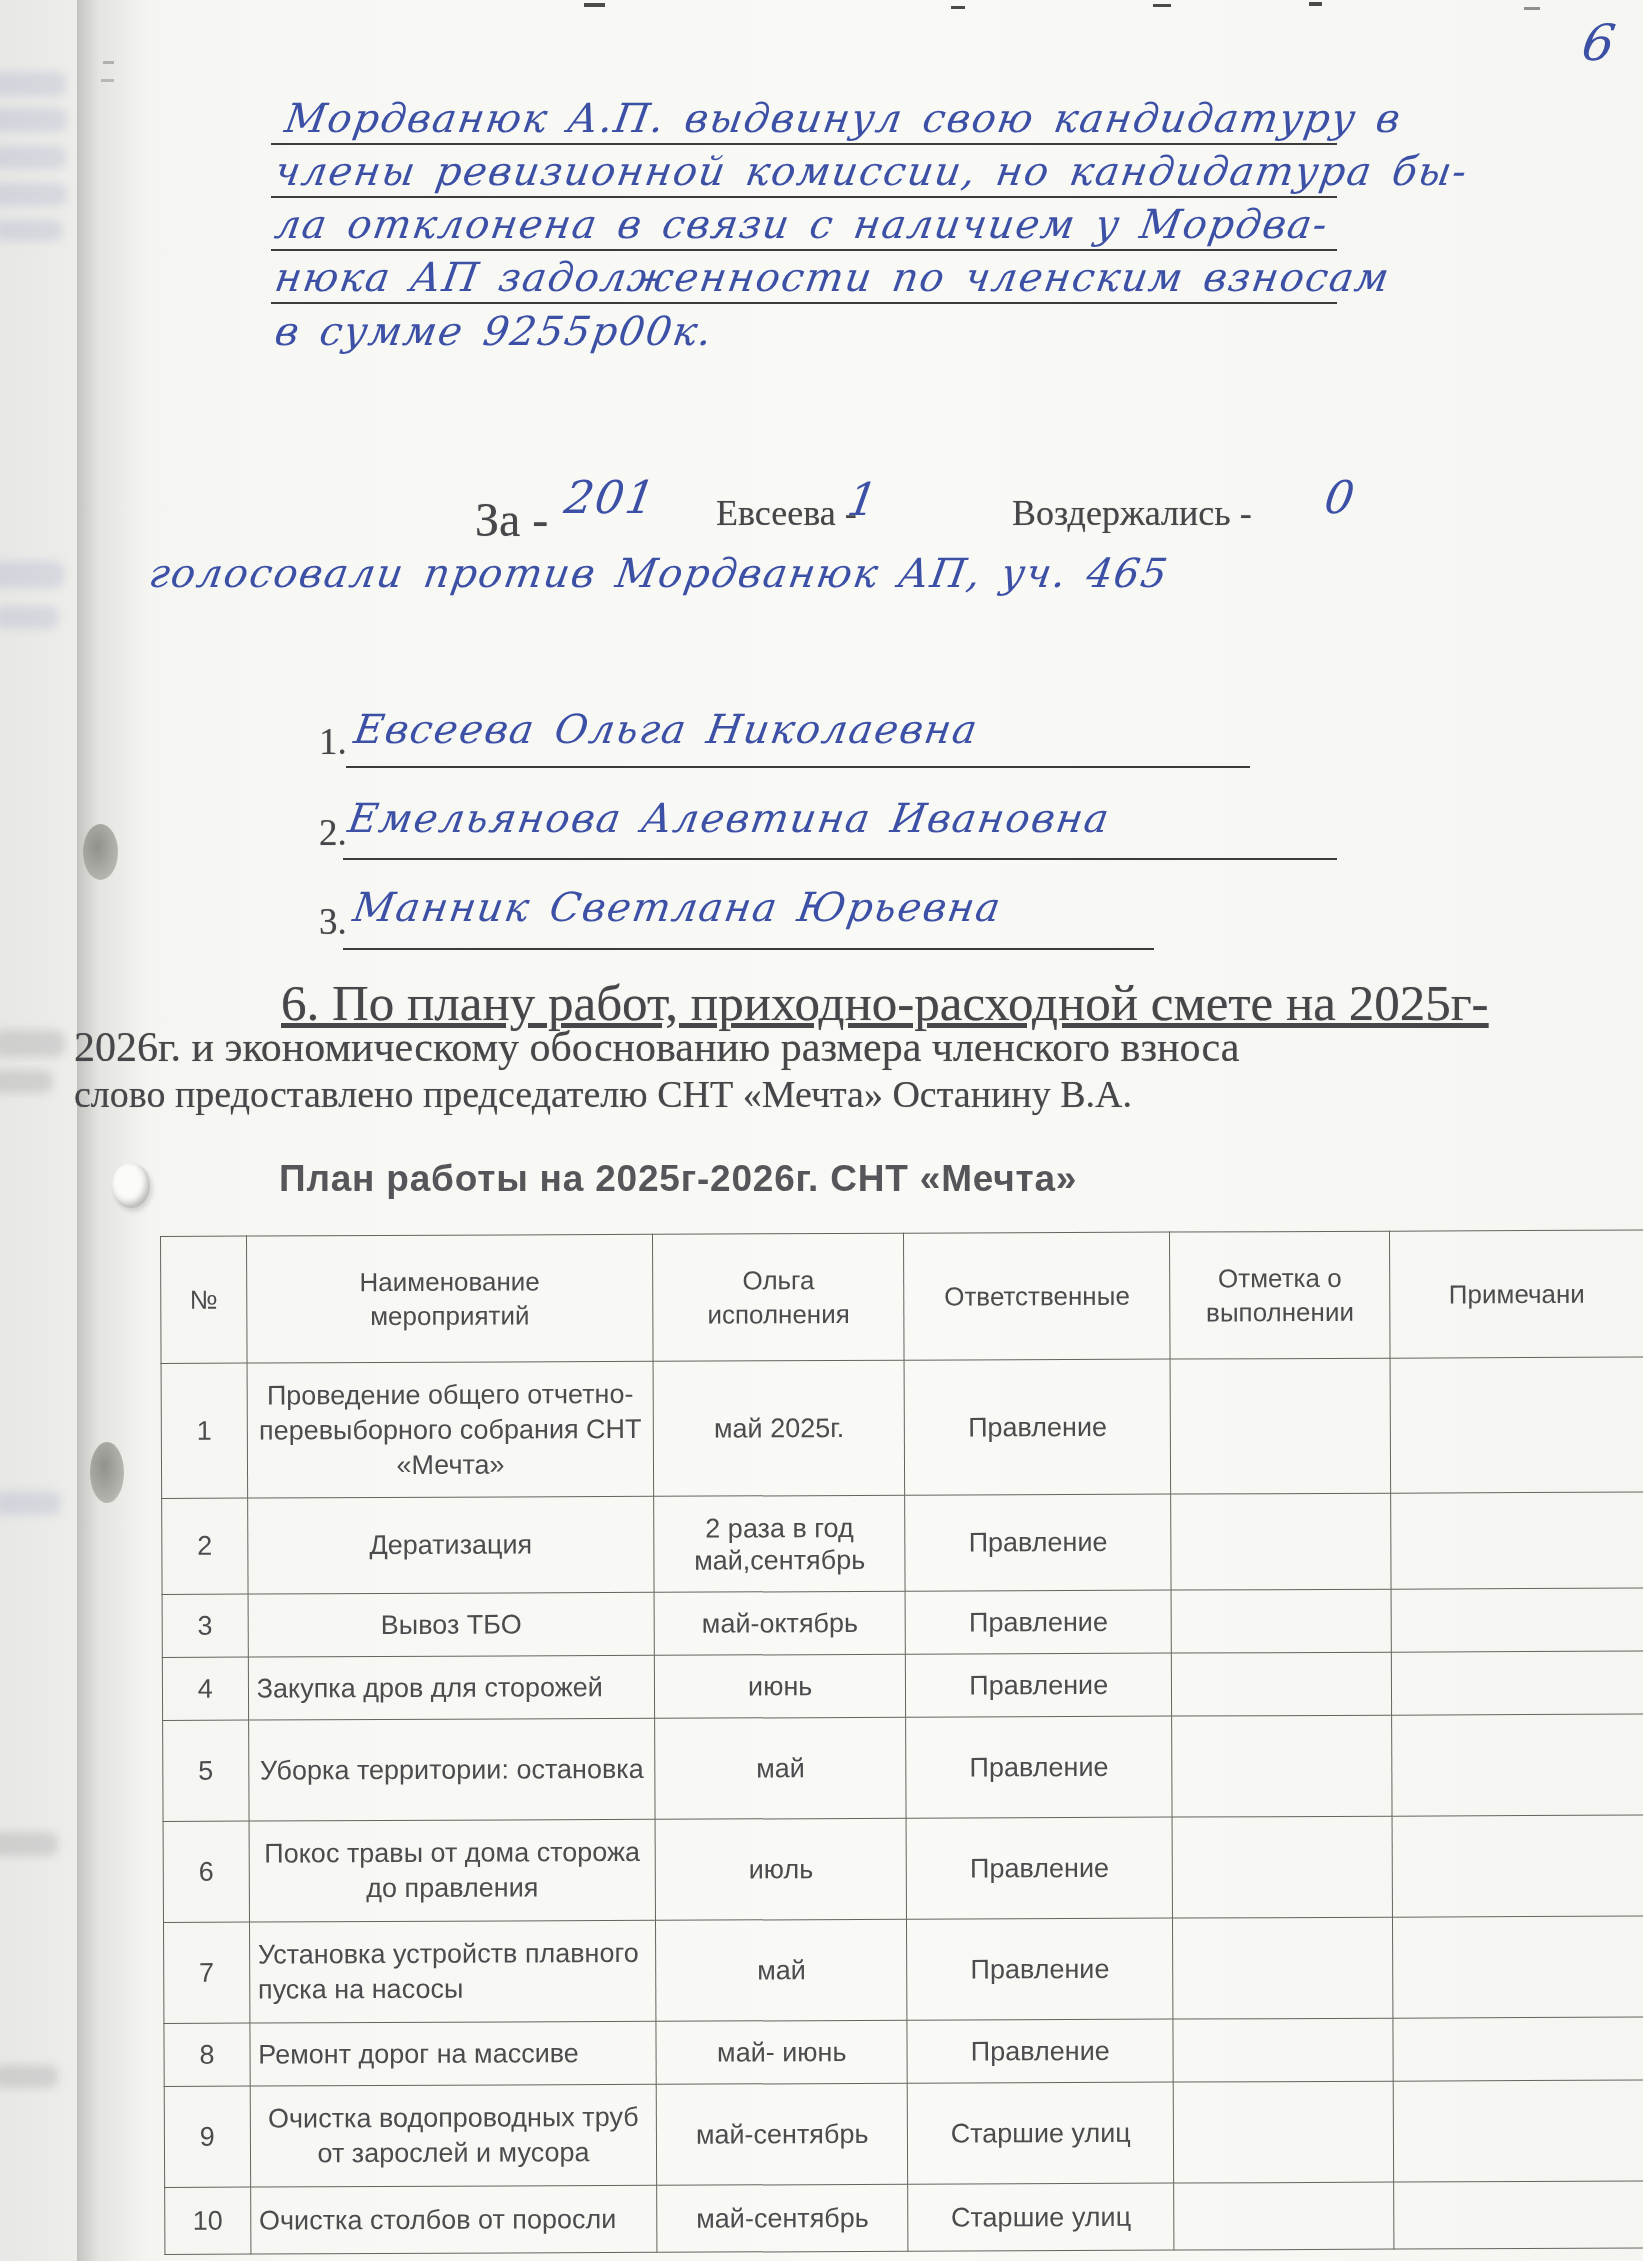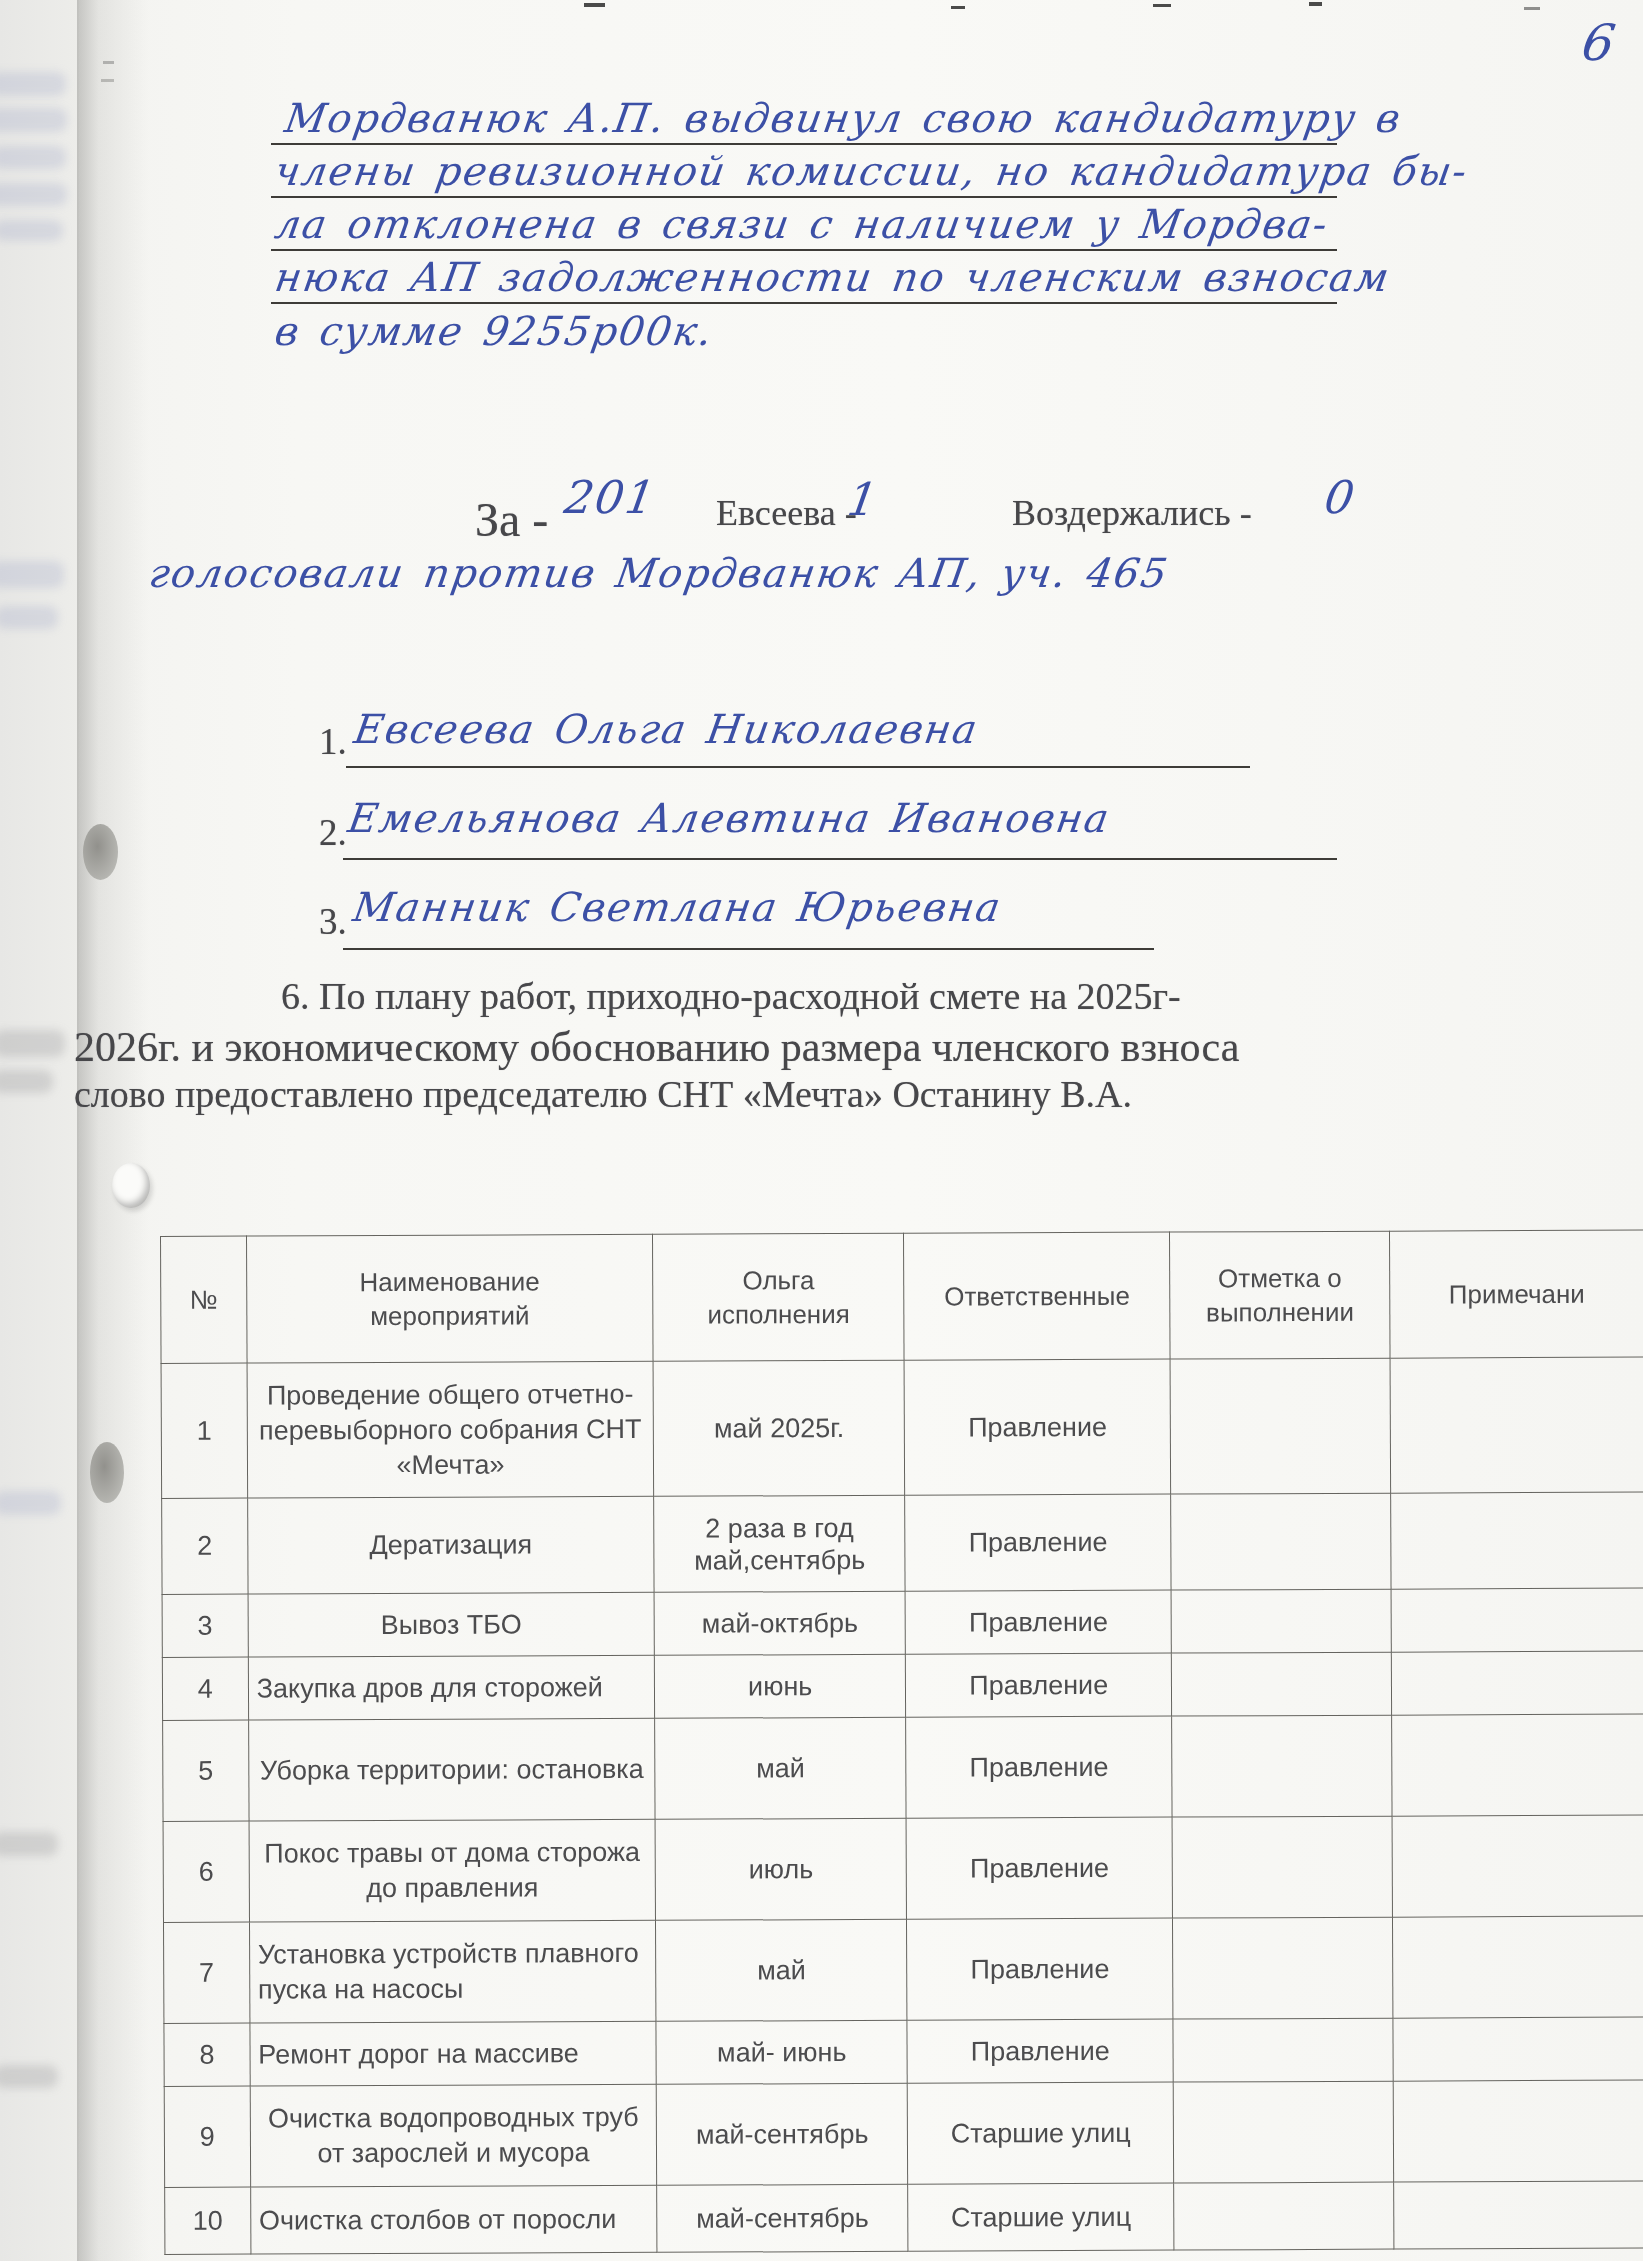--- a/index.html
+++ b/index.html
@@ -114,25 +114,27 @@
     <span class="typed" style="left:319px;top:811px;font-size:37px;">2.</span>
     <span class="hw" style="position:absolute;left:345px;top:795px;font-size:40px;white-space:nowrap;">Емельянова Алевтина Ивановна</span>
     <div class="member-underline" style="left:343px;top:858px;width:994px;"></div>
 
     <span class="typed" style="left:319px;top:900px;font-size:37px;">3.</span>
     <span class="hw" style="position:absolute;left:350px;top:884px;font-size:40px;white-space:nowrap;">Манник Светлана Юрьевна</span>
     <div class="member-underline" style="left:343px;top:948px;width:811px;"></div>
   </div>
 
   <div>
-    <div class="typed" style="left:281px;top:974px;font-size:38px;">6. По плану работ, приходно-расходной смете на 2025г-</div>
+    <div class="typed" style="left:281px;top:974px;font-size:51px;text-decoration:underline;">6. По плану работ, приходно-расходной смете на 2025г-</div>
     <div class="typed" style="left:74px;top:1023px;font-size:42px;">2026г. и экономическому обоснованию размера членского взноса</div>
     <div class="typed" style="left:74px;top:1072px;font-size:38px;">слово предоставлено  председателю   СНТ «Мечта» Останину В.А.</div>
   </div>
 
+  <div style="position:absolute;left:279px;top:1158px;font-family:'Liberation Sans',sans-serif;
+              font-size:37px;font-weight:700;color:#56565a;letter-spacing:0.8px;white-space:nowrap;">План работы на 2025г-2026г.  СНТ «Мечта»</div>
 
   <table class="plan-table">
     <colgroup>
       <col style="width:90px">
         <col style="width:428px">
         <col style="width:258px">
       <col style="width:273px">
         <col style="width:226px">
         <col style="width:265px">
     </colgroup>

